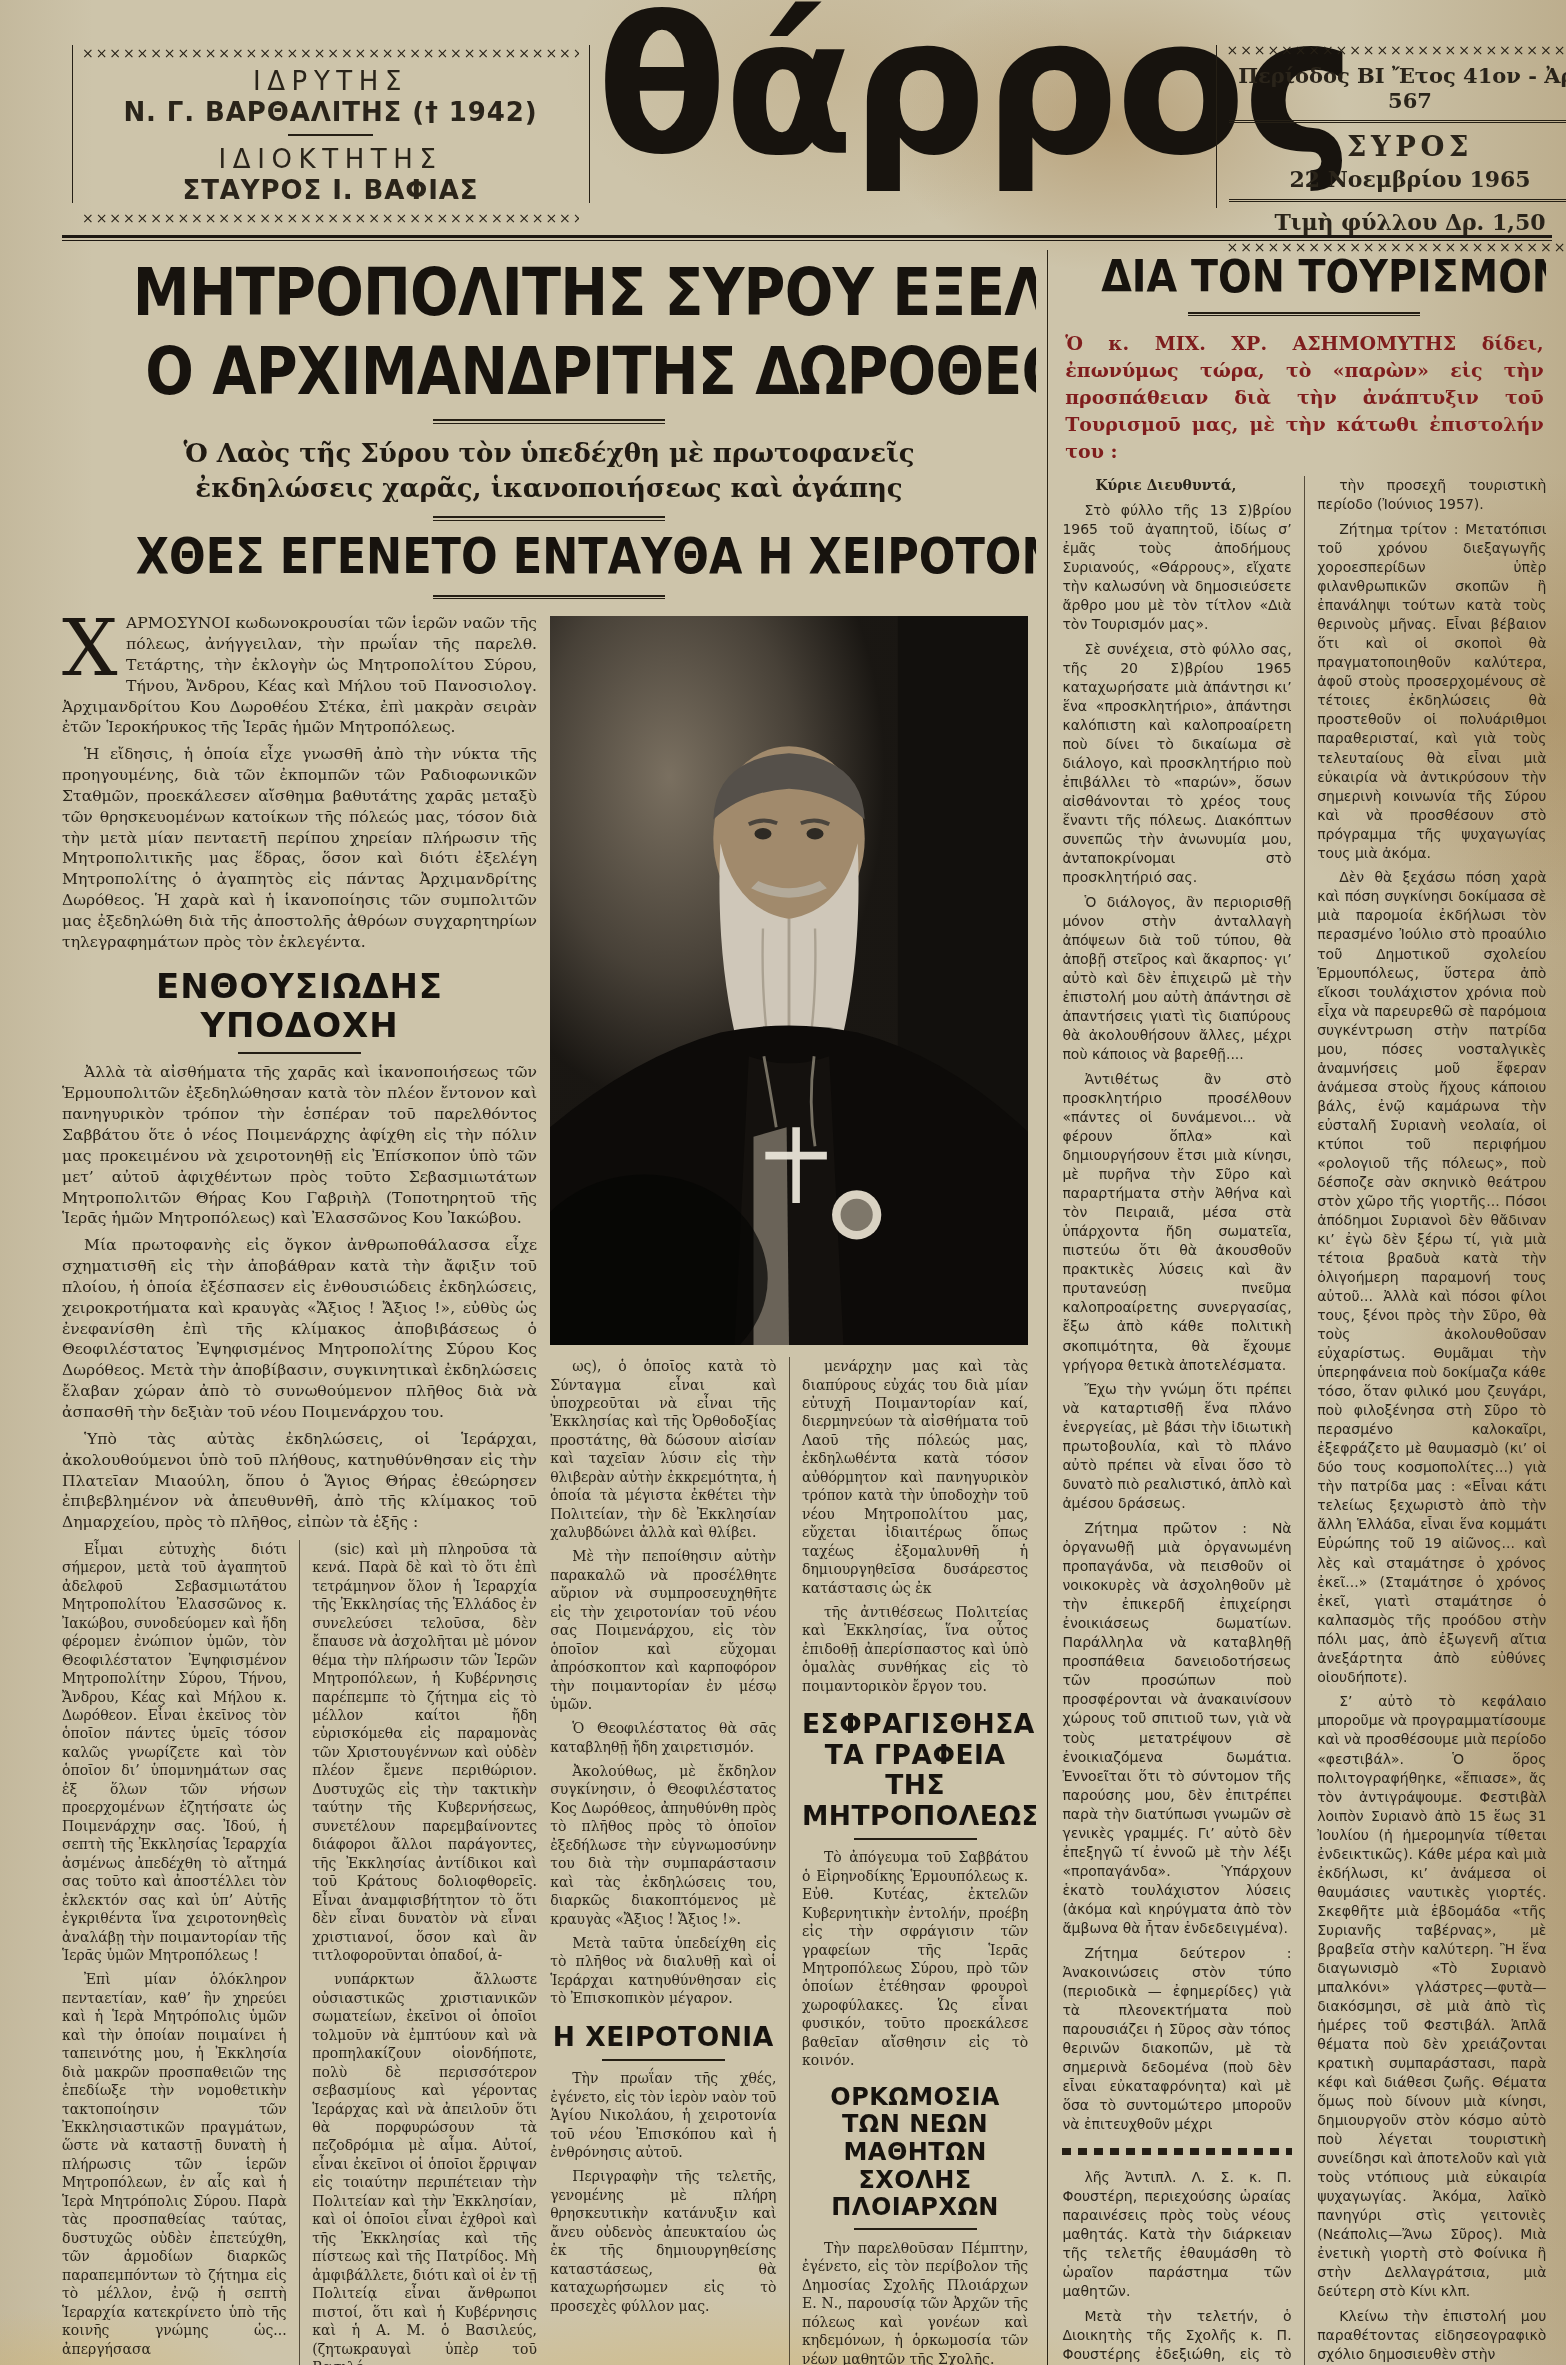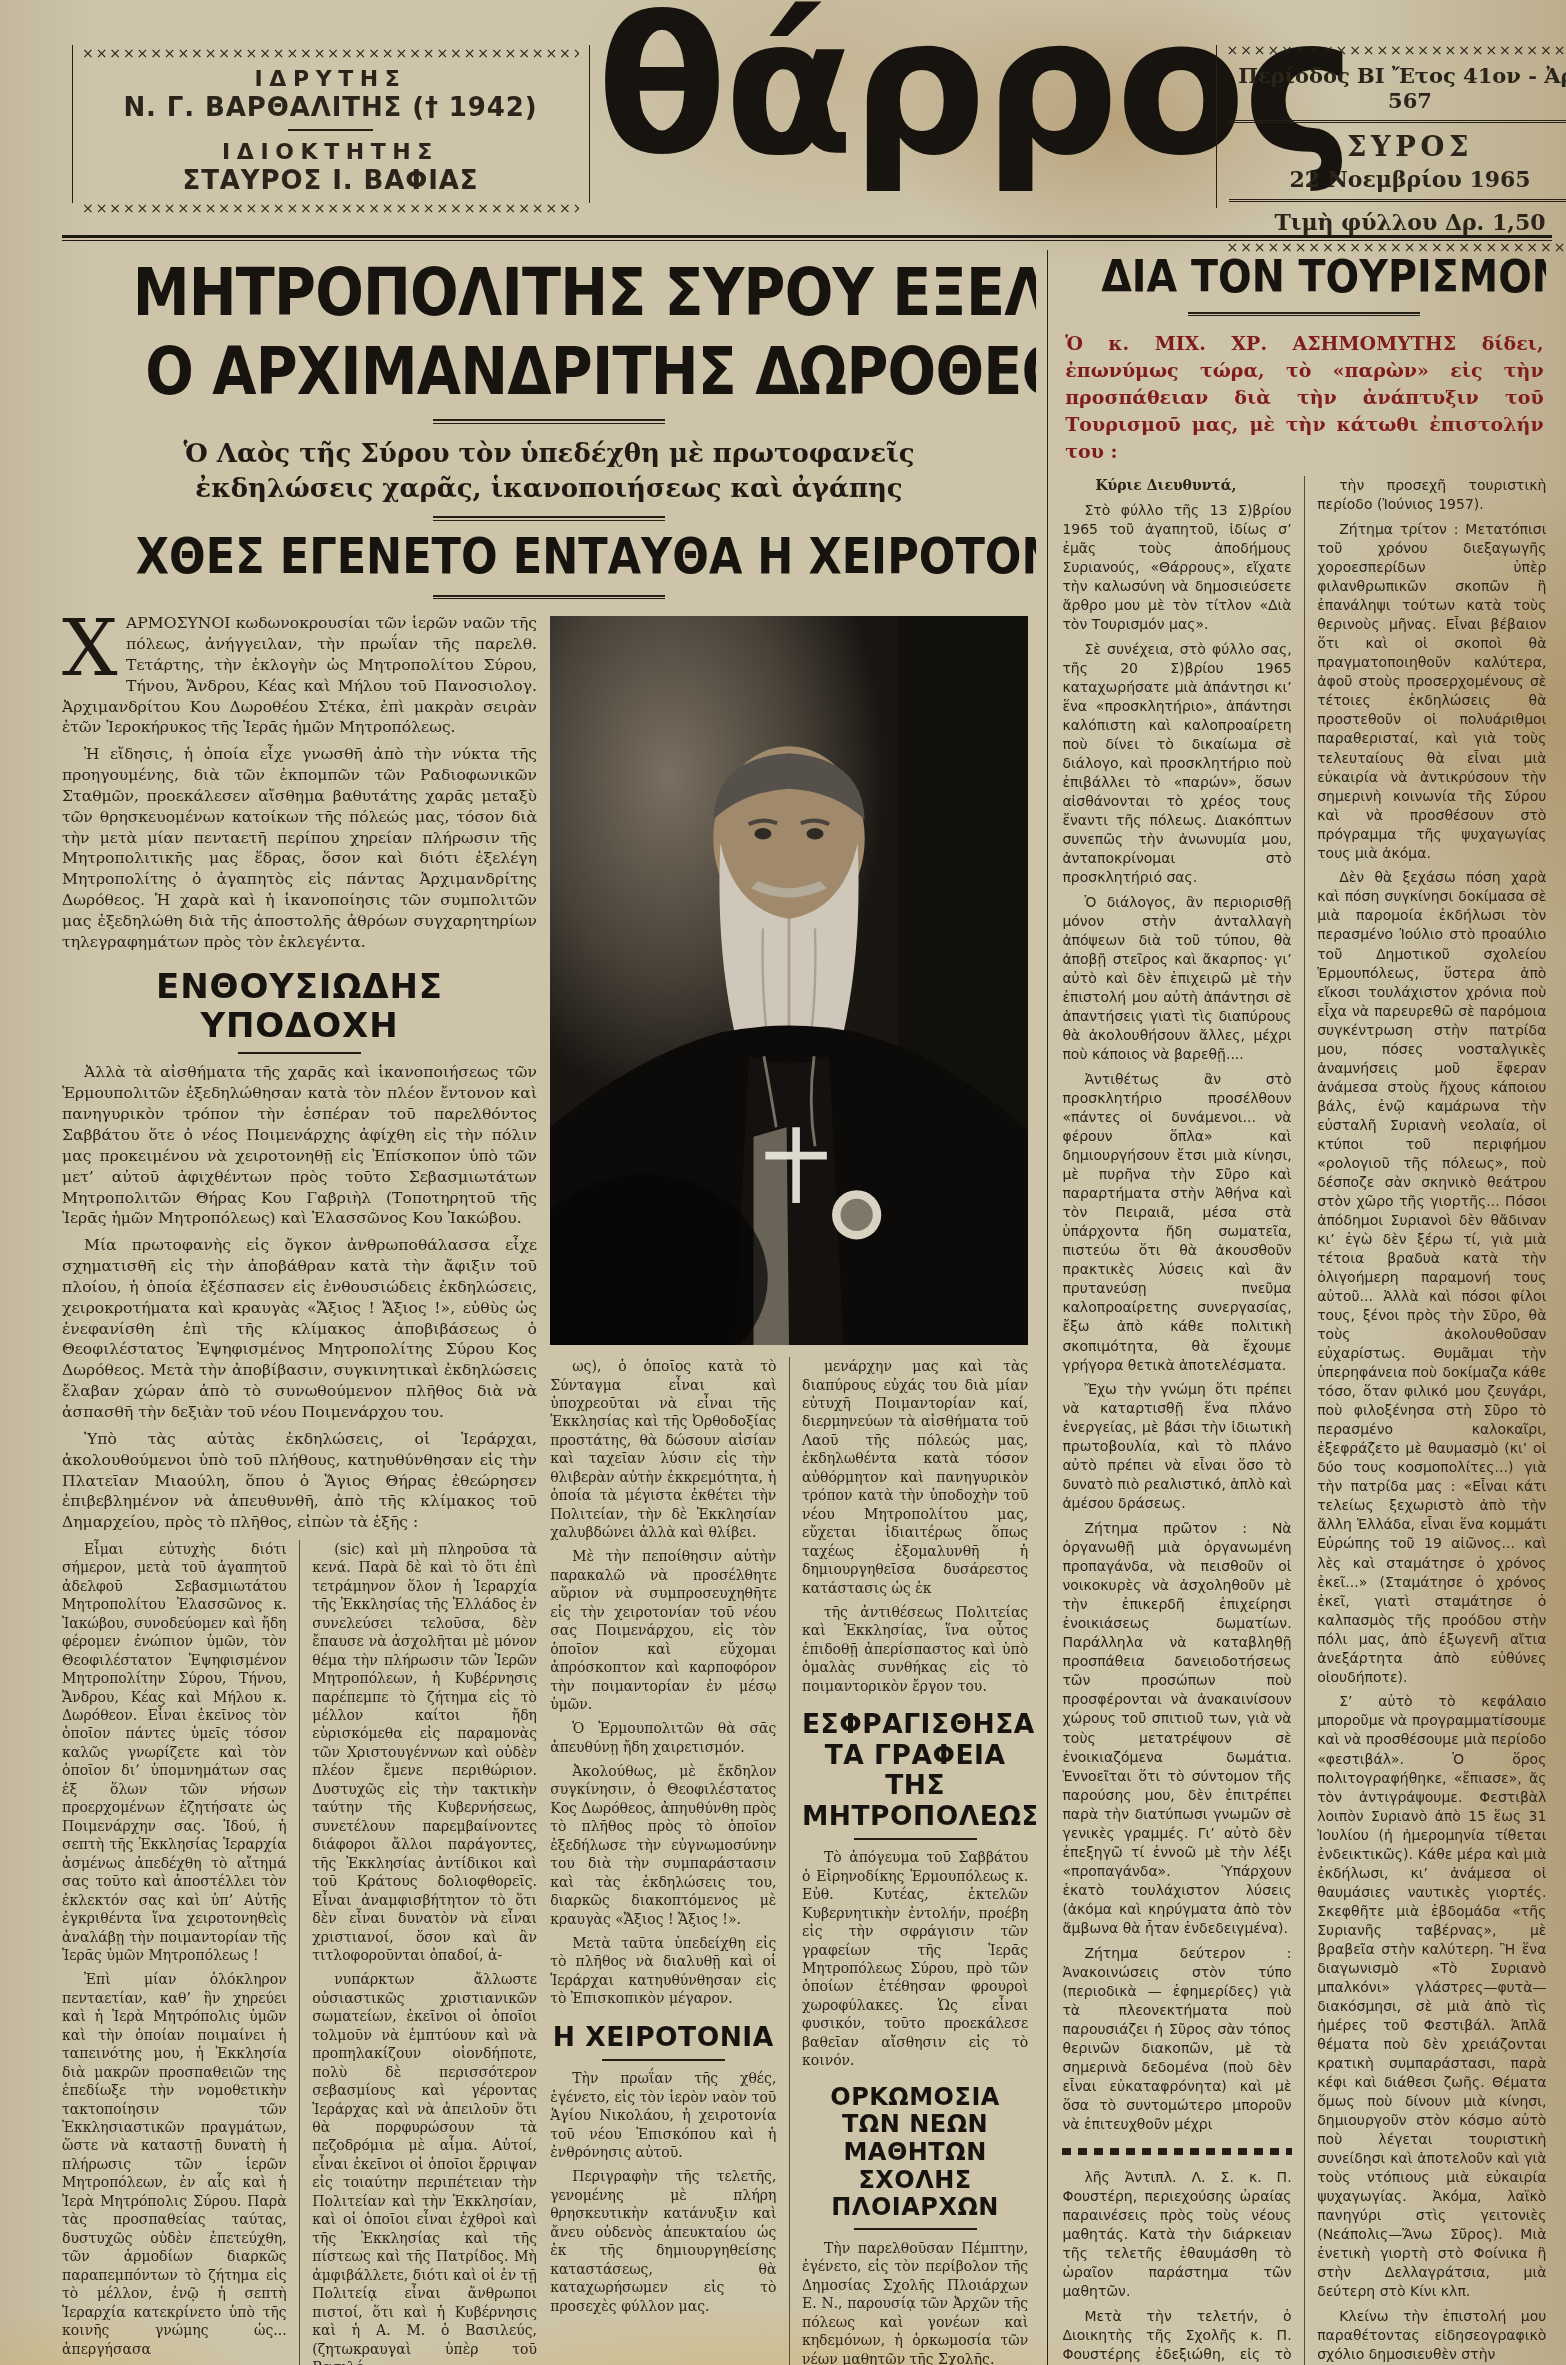--- a/index.html
+++ b/index.html
@@ -26,21 +26,21 @@
     padding:12.3px 9.5px 9.5px;
   }
   .xbox::before,.xbox::after{
     content:"×××××××××××××××××××××××××××××××××××××";
     display:block;overflow:hidden;white-space:nowrap;
     font-family:"DejaVu Sans",sans-serif;font-size:14px;line-height:12.3px;color:#251f15;letter-spacing:1.9px;
   }
   .xbox::before{margin:-10.4px 0 6.6px;}
   .xbox::after{margin:6.6px 0 -7.6px;}
   .founder-box{left:9.5px;top:26px;width:518px;height:158px;}
-  .small-caps{font-family:"DejaVu Sans",sans-serif;font-size:22px;letter-spacing:6.6px;font-weight:700;}
+  .small-caps{font-family:"DejaVu Sans",sans-serif;font-size:26px;letter-spacing:6.6px;font-weight:400;}
   .founder-name{font-family:"DejaVu Sans",sans-serif;font-size:26px;font-weight:700;letter-spacing:0.9px;margin-top:1px;}
   .mini-rule{width:85px;margin:7.6px auto;border-top:2.4px solid #251f15;}
   .paper-title{
     position:absolute;left:535px;top:-35px;width:615px;margin:0;text-align:center;
     font-family:"DejaVu Sans",sans-serif;font-weight:700;font-size:189px;line-height:1.1;
     color:#17130e;letter-spacing:-2.8px;
   }
   .date-box{left:1154px;top:26px;width:388px;height:163px;padding-top:9.5px;}
   .issue-line{font-size:21px;font-weight:700;padding-bottom:6.6px;}
   .box-rule{border-top:1.9px solid #251f15;border-bottom:0.9px solid #251f15;height:1.4px;margin:0 2.8px;}
@@ -196,21 +196,21 @@
               </g>
               <circle cx="648" cy="1265" r="52" fill="#d9d2c2"></circle>
               <circle cx="648" cy="1265" r="34" fill="#7e776a"></circle>
               <ellipse cx="200" cy="1400" rx="260" ry="220" fill="#060504" opacity="0.7"></ellipse>
             </svg>
           </figure>
           <div class="two-narrow">
             <div class="ncol">
                 <p class="p">ως), ὁ ὁποῖος κατὰ τὸ Σύνταγμα εἶναι καὶ ὑποχρεοῦται νὰ εἶναι τῆς Ἐκκλησίας καὶ τῆς Ὀρθοδοξίας προστάτης, θὰ δώσουν αἰσίαν καὶ ταχεῖαν λύσιν εἰς τὴν θλιβερὰν αὐτὴν ἐκκρεμότητα, ἡ ὁποία τὰ μέγιστα ἐκθέτει τὴν Πολιτείαν, τὴν δὲ Ἐκκλησίαν χαλυβδώνει ἀλλὰ καὶ θλίβει.</p>
                 <p class="p">Μὲ τὴν πεποίθησιν αὐτὴν παρακαλῶ νὰ προσέλθητε αὔριον νὰ συμπροσευχηθῆτε εἰς τὴν χειροτονίαν τοῦ νέου σας Ποιμενάρχου, εἰς τὸν ὁποῖον καὶ εὔχομαι ἀπρόσκοπτον καὶ καρποφόρον τὴν ποιμαντορίαν ἐν μέσῳ ὑμῶν.</p>
-                <p class="p">Ὁ Ἑρμουπολιτῶν θὰ σᾶς ἀπευθύνῃ ἤδη χαιρετισμόν.</p>
+                <p class="p">Ὁ Θεοφιλέστατος θὰ σᾶς καταβληθῇ ἤδη χαιρετισμόν.</p>
                 <p class="p">Ἀκολούθως, μὲ ἔκδηλον συγκίνησιν, ὁ Θεοφιλέστατος Κος Δωρόθεος, ἀπηυθύνθη πρὸς τὸ πλῆθος πρὸς τὸ ὁποῖον ἐξεδήλωσε τὴν εὐγνωμοσύνην του διὰ τὴν συμπαράστασιν καὶ τὰς ἐκδηλώσεις του, διαρκῶς διακοπτόμενος μὲ κραυγὰς «Ἄξιος ! Ἄξιος !».</p>
                 <p class="p">Μετὰ ταῦτα ὑπεδείχθη εἰς τὸ πλῆθος νὰ διαλυθῇ καὶ οἱ Ἱεράρχαι κατηυθύνθησαν εἰς τὸ Ἐπισκοπικὸν μέγαρον.</p>
                 <h3 class="sec-head">Η ΧΕΙΡΟΤΟΝΙΑ</h3>
                 <p class="p">Τὴν πρωΐαν τῆς χθές, ἐγένετο, εἰς τὸν ἱερὸν ναὸν τοῦ Ἁγίου Νικολάου, ἡ χειροτονία τοῦ νέου Ἐπισκόπου καὶ ἡ ἐνθρόνησις αὐτοῦ.</p>
                 <p class="p">Περιγραφὴν τῆς τελετῆς, γενομένης μὲ πλήρη θρησκευτικὴν κατάνυξιν καὶ ἄνευ οὐδενὸς ἀπευκταίου ὡς ἐκ τῆς δημιουργηθείσης καταστάσεως, θὰ καταχωρήσωμεν εἰς τὸ προσεχὲς φύλλον μας.</p>
               </div>
             <div class="ncol sep">
                 <p class="p">μενάρχην μας καὶ τὰς διαπύρους εὐχάς του διὰ μίαν εὐτυχῆ Ποιμαντορίαν καί, διερμηνεύων τὰ αἰσθήματα τοῦ Λαοῦ τῆς πόλεώς μας, ἐκδηλωθέντα κατὰ τόσον αὐθόρμητον καὶ πανηγυρικὸν τρόπον κατὰ τὴν ὑποδοχὴν τοῦ νέου Μητροπολίτου μας, εὔχεται ἰδιαιτέρως ὅπως ταχέως ἐξομαλυνθῆ ἡ δημιουργηθεῖσα δυσάρεστος κατάστασις ὡς ἐκ</p>
                 <p class="p">τῆς ἀντιθέσεως Πολιτείας καὶ Ἐκκλησίας, ἵνα οὗτος ἐπιδοθῇ ἀπερίσπαστος καὶ ὑπὸ ὁμαλὰς συνθήκας εἰς τὸ ποιμαντορικὸν ἔργον του.</p>
                 <h3 class="sec-head">ΕΣΦΡΑΓΙΣΘΗΣΑΝ ΤΑ ΓΡΑΦΕΙΑ ΤΗΣ ΜΗΤΡΟΠΟΛΕΩΣ</h3>

